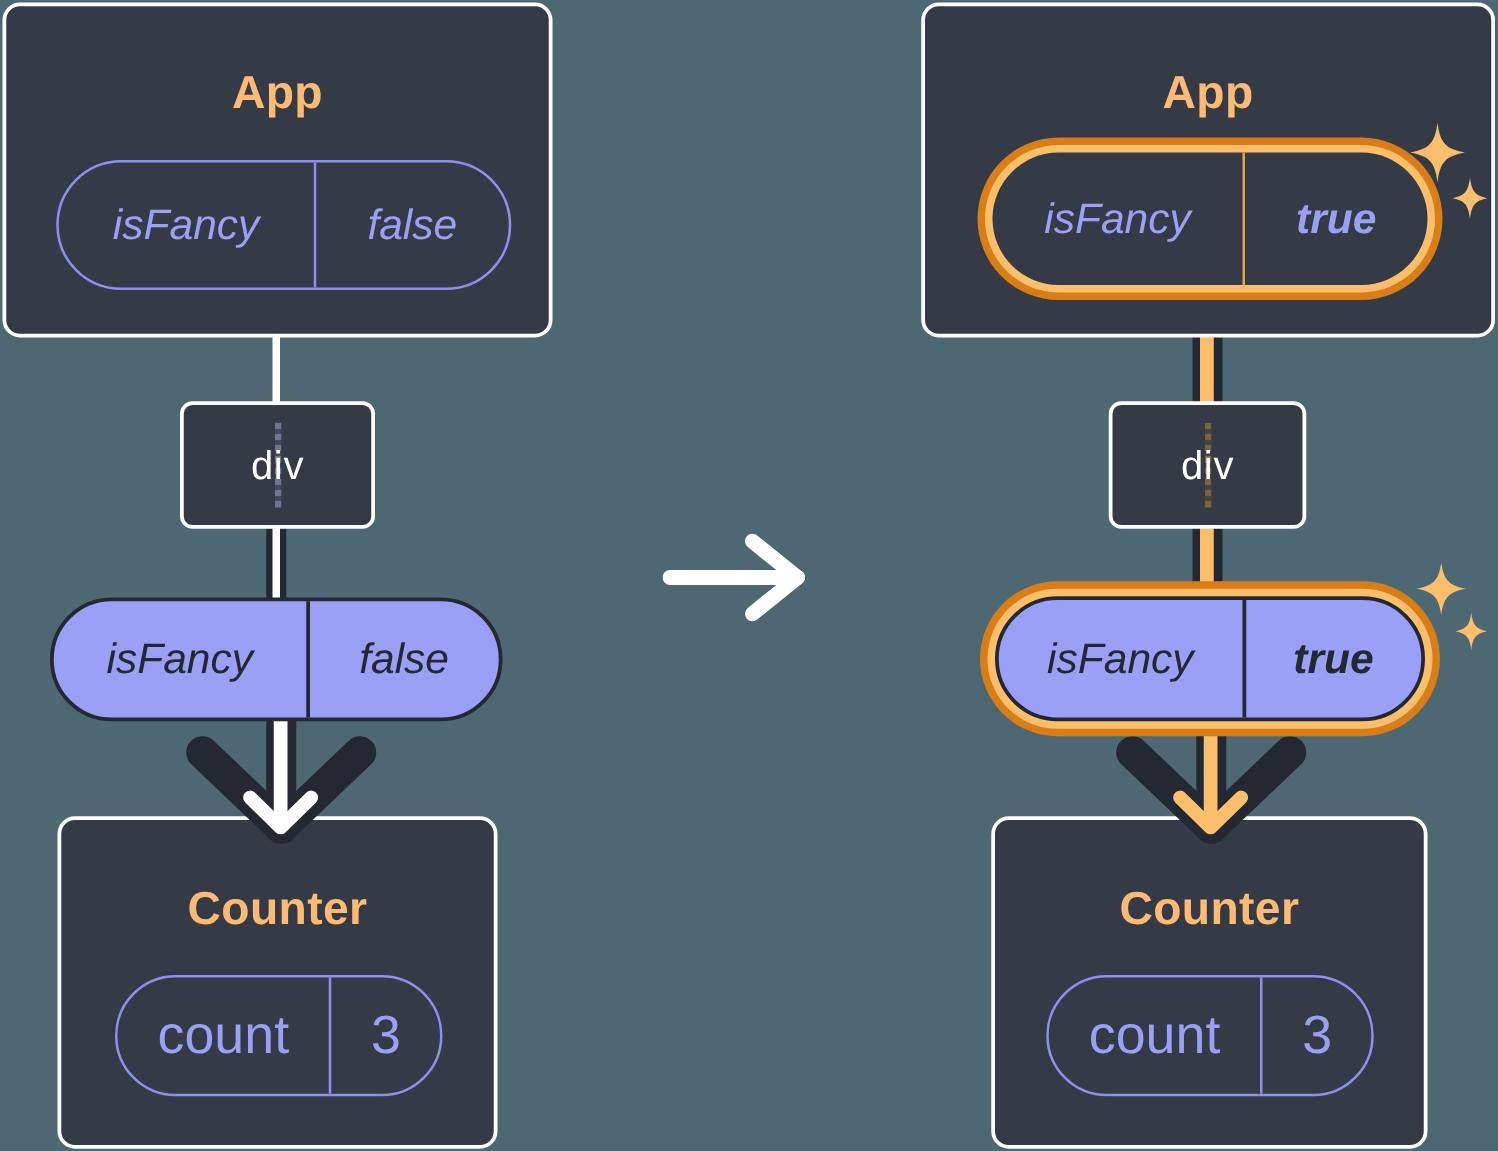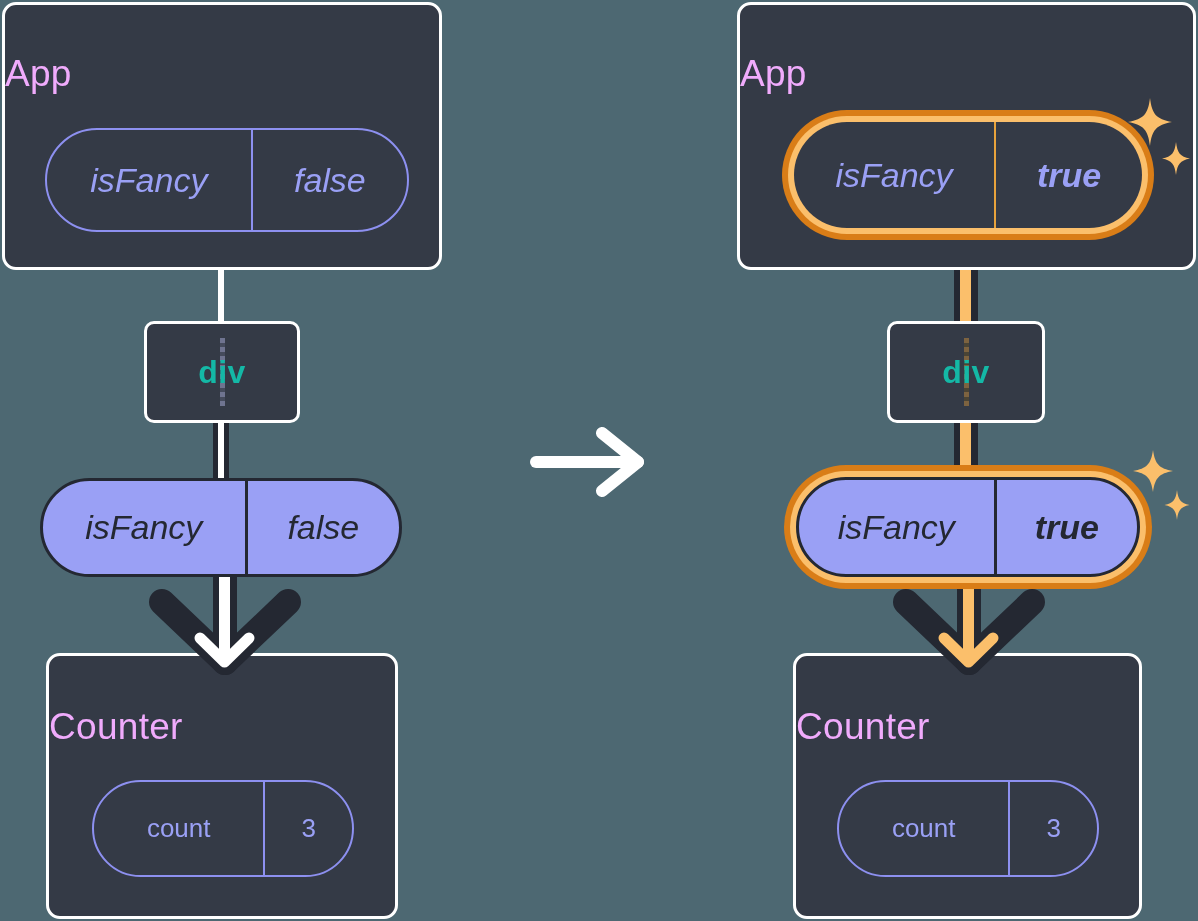--- a/index.html
+++ b/index.html
@@ -21,37 +21,38 @@
     position:absolute;
     background:#343a46;
     border:3px solid #ffffff;
     border-radius:14px;
     box-sizing:border-box;
     z-index:6;
   }
   .compbox .title{
     position:absolute;
     left:0;right:0;
-    color:#f0abfc;
+    text-align:center;
+    color:#fdba74;
     font-size:37px;
-    font-weight:400;
+    font-weight:700;
     letter-spacing:.3px;
     white-space:nowrap;
   }
   .divbox{
     position:absolute;
     background:#343a46;
     border:3px solid #ffffff;
     border-radius:10px;
     box-sizing:border-box;
     z-index:8;
     display:flex;align-items:center;justify-content:center;
   }
   .divbox .dlabel{
-    color:#14b8a6;font-size:32px;font-weight:700;letter-spacing:.5px;
+    color:#ffffff;font-size:32px;font-weight:400;letter-spacing:.5px;
     position:relative;z-index:3;
   }
   
   .divdash{
     position:absolute;
     width:5px;
     top:14px;bottom:14px;
     left:50%;margin-left:-2.5px;
     background:repeating-linear-gradient(to bottom,#6f7490 0 5px, #454b5c 5px 9px);
     z-index:1;
@@ -111,21 +112,21 @@
   .ring.hollow .inner .cellA{color:#9aa0f5;}
   .ring.hollow .inner .cellB{color:#9aa0f5;border-left:2px solid #e8a33c;}
   .ring.solid .inner{background:#9aa0f5;border:3px solid #242832;}
   .ring.solid .inner .cellA{color:#242832;}
   .ring.solid .inner .cellB{color:#242832;border-left:3px solid #242832;}
   .ring .inner .cellA,.ring .inner .cellB{
     display:flex;align-items:center;justify-content:center;white-space:nowrap;box-sizing:border-box;
   }
 
   .txt-lg{font-size:34px;font-style:italic;}
-  .txt-md{font-size:26px;}
+  .txt-md{font-size:43px;}
   .bold{font-weight:700;}
 
   
   .conn{position:absolute;}
   .conn.white{background:#ffffff;}
   .conn.dark{background:#242832;}
   .conn.amber{background:#fbbf6b;}
 
   
   .sparkle{position:absolute;z-index:20;}

